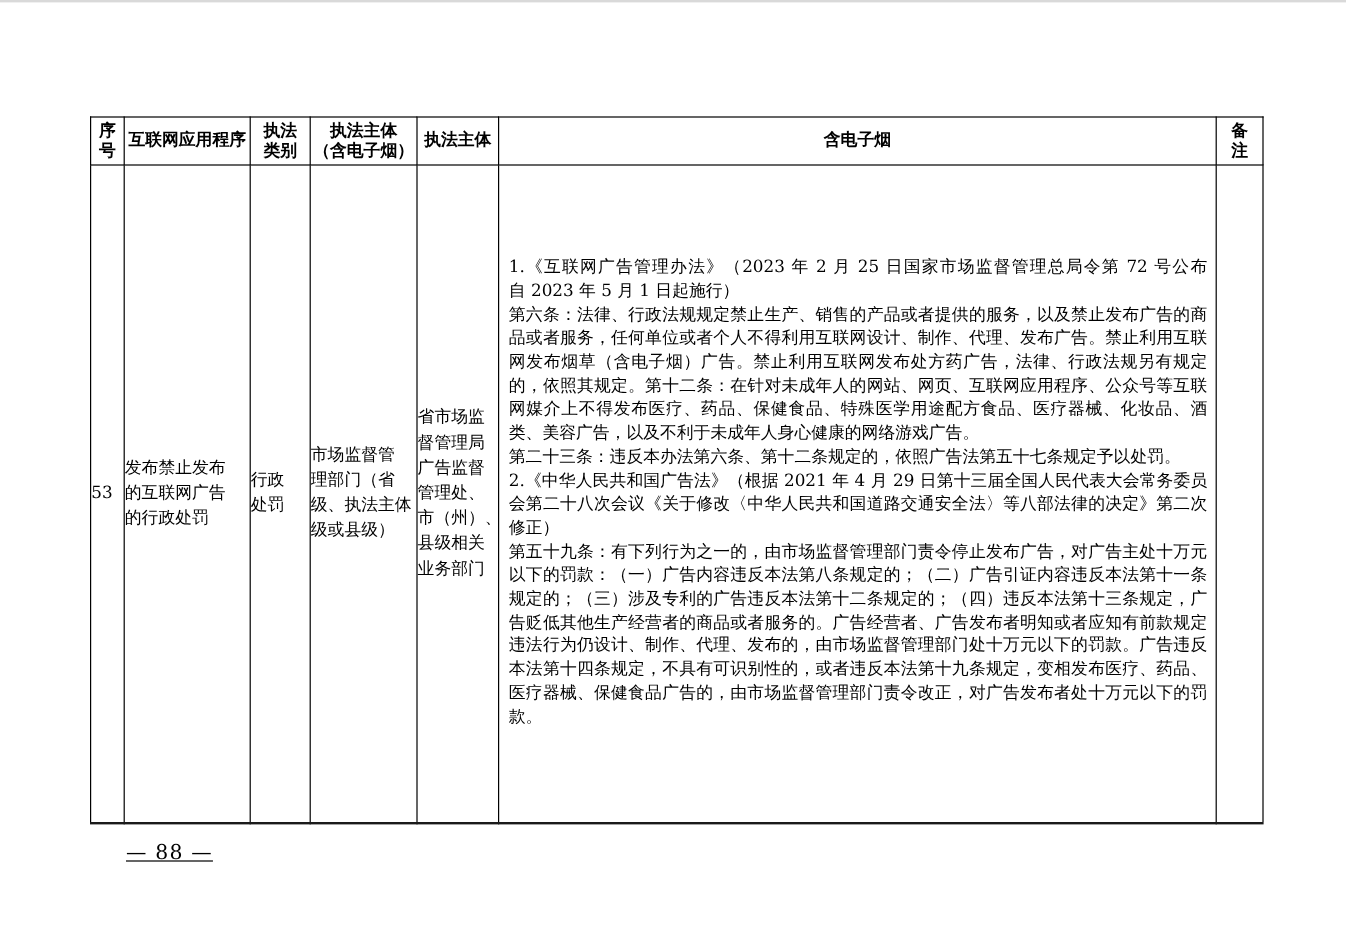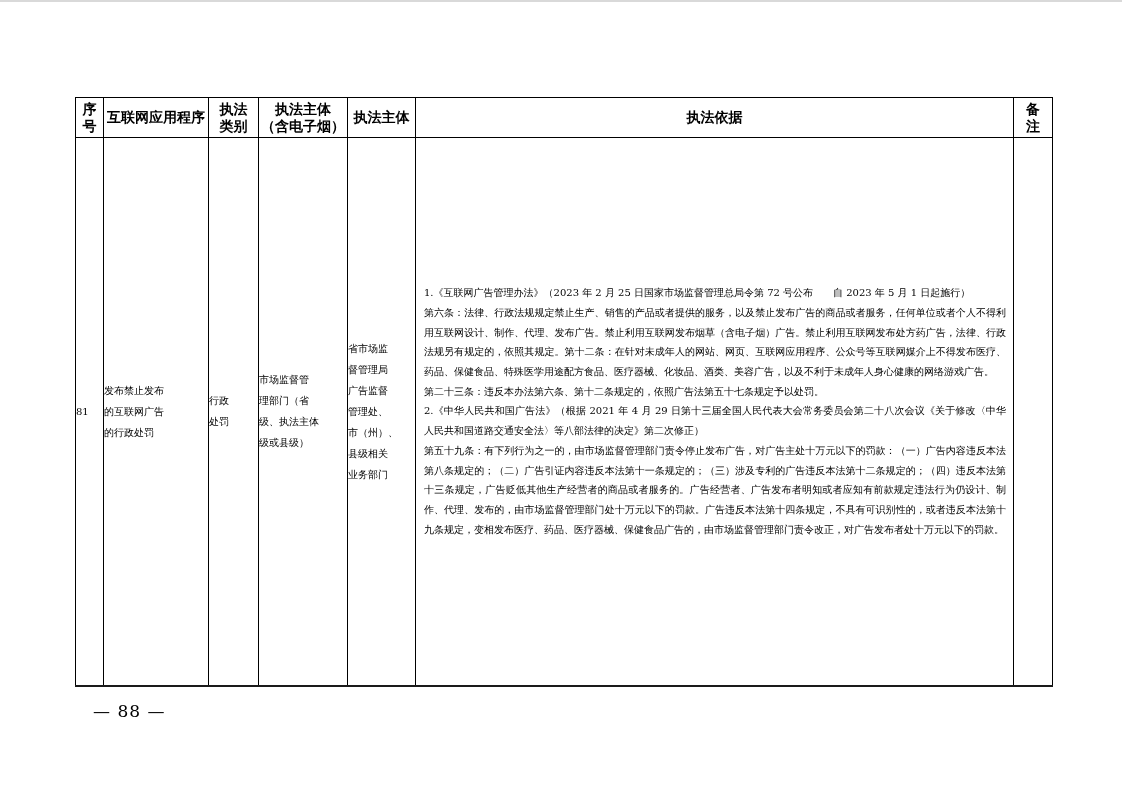--- a/index.html
+++ b/index.html
@@ -37,40 +37,41 @@
     height: 40px;
     font-family: "DejaVu Sans", "Liberation Sans", sans-serif;
     font-size: 14px;
     font-weight: bold;
     text-align: center;
     white-space: pre;
     line-height: 17px;
   }
   .data-row td {
     height: 548px;
-    font-size: 10px;
+    font-size: 14px;
   }
   .c-center {
     white-space: pre;
     line-height: 21px;
   }
   .c-basis {
     text-align: justify;
     white-space: pre-line;
     line-height: 19.7px;
     padding: 0 7px 0 8px;
     overflow: hidden;
   }
   .page-number {
     position: absolute;
-    left: 93px;
+    left: 105px;
     top: 701px;
     font-size: 17px;
     letter-spacing: 1px;
     white-space: pre;
+    text-decoration: underline;
   }
 </style>
 </head>
 <body>
 
 <div class="page">
   <div class="scan-edge"></div>
 
   <table class="doc-table">
     <colgroup>
@@ -85,28 +86,28 @@
     <thead>
       <tr class="header-row">
         <th>序
 号</th>
         <th>互联网应用程序</th>
         <th>执法
 类别</th>
         <th>执法主体
 （含电子烟）</th>
         <th>执法主体</th>
-        <th>执法依据</th>
+        <th>含电子烟</th>
         <th>备
 注</th>
       </tr>
     </thead>
     <tbody>
       <tr class="data-row">
-        <td class="c-center">81</td>
+        <td class="c-center">53</td>
         <td class="c-center">发布禁止发布
 的互联网广告
 的行政处罚</td>
         <td class="c-center">行政
 处罚</td>
         <td class="c-center">市场监督管
 理部门（省
 级、执法主体
 级或县级）</td>
         <td class="c-center">省市场监

